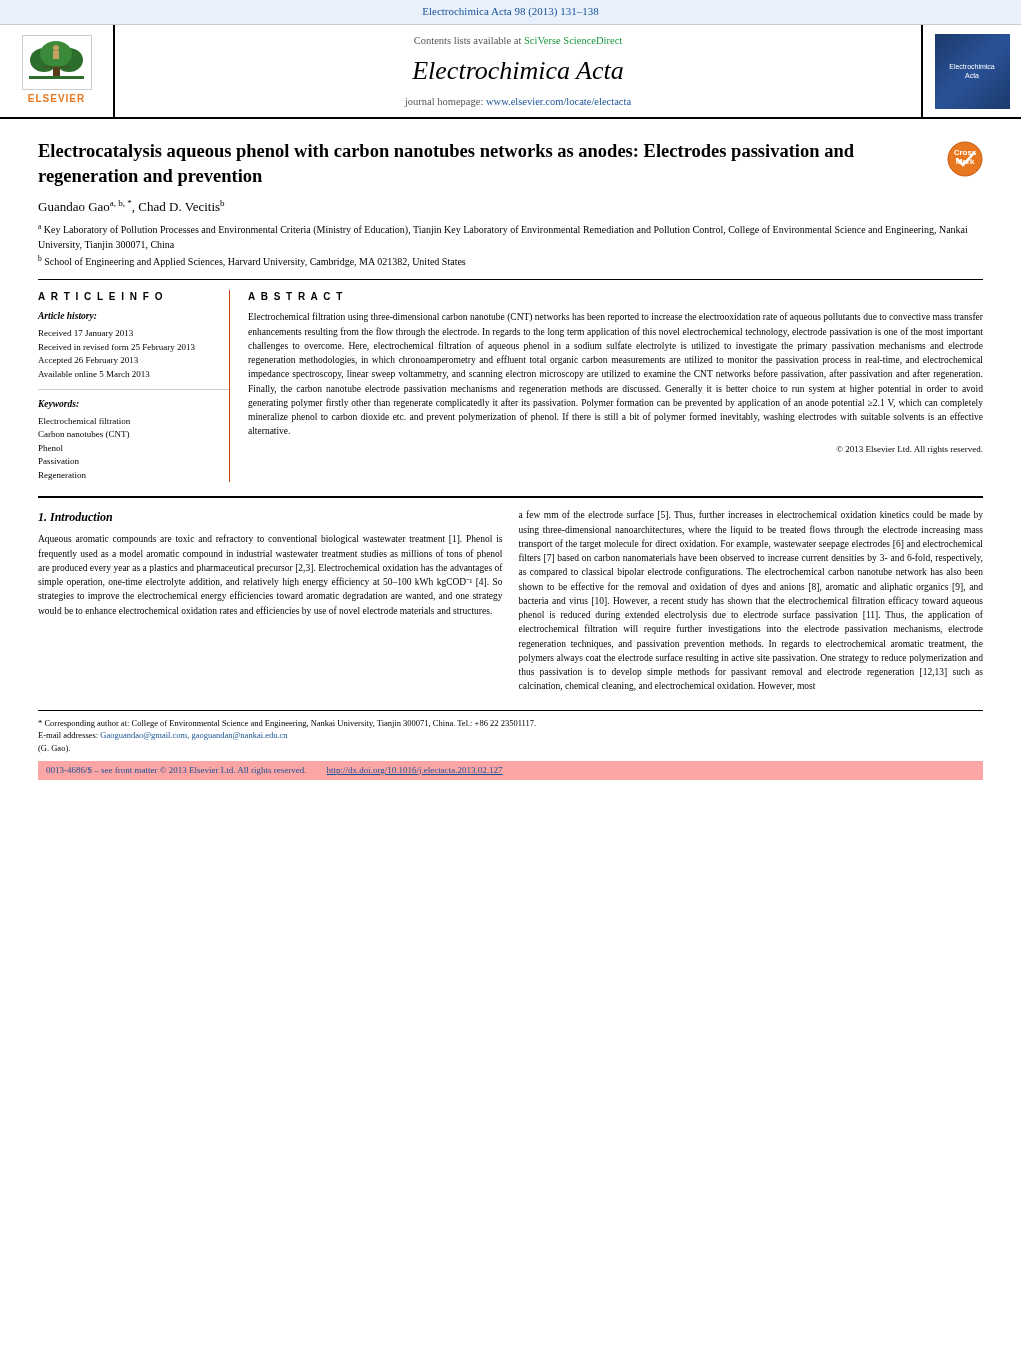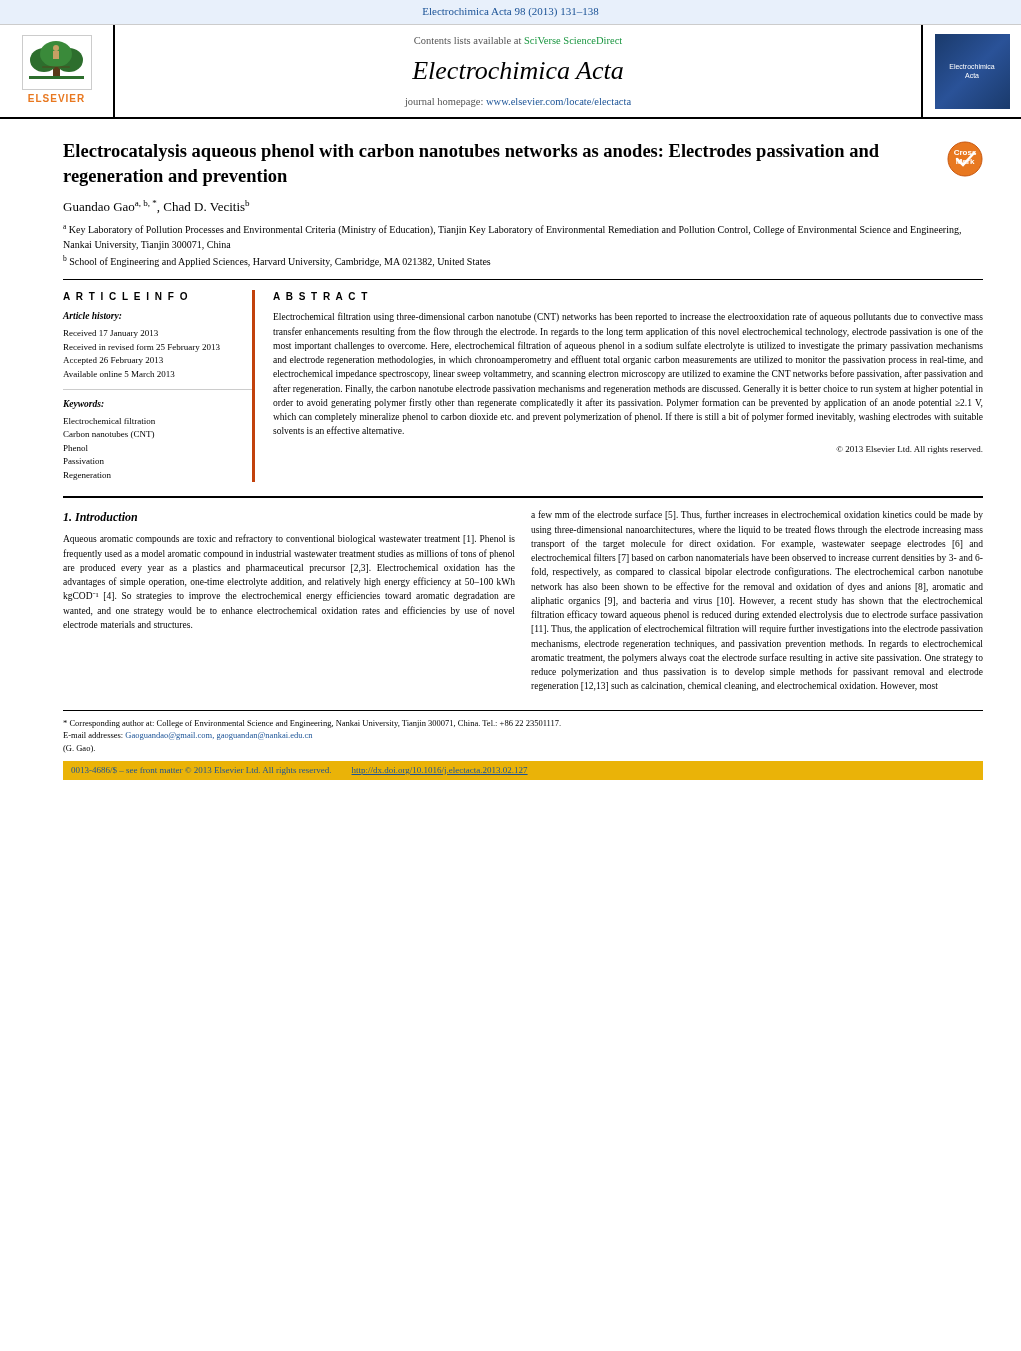--- a/index.html
+++ b/index.html
@@ -138,21 +138,20 @@
       font-size: 7px;
       text-align: center;
       font-family: Arial, sans-serif;
       padding: 2px;
       line-height: 1.3;
     }
 
     
     .main-content {
       padding: 14px 38px 14px 38px;
-      margin-left: 25px;
     }
 
     
     .paper-title-section {
       display: flex;
       align-items: flex-start;
       justify-content: space-between;
       margin-bottom: 8px;
       padding-top: 6px;
     }
@@ -206,21 +205,21 @@
       display: flex;
       gap: 18px;
       border-top: 1px solid #000;
       padding-top: 10px;
       margin-top: 6px;
     }
 
     .col-left {
       width: 192px;
       flex-shrink: 0;
-      border-right: 3px solid #c2410c;
+      border-right: 1px solid #c2410c;
       padding-right: 0;
     }
 
     .col-right {
       flex: 1;
     }
 
     
     .section-label {
       font-size: 10px;
@@ -326,21 +325,21 @@
       font-size: 8.5px;
       line-height: 1.5;
     }
 
     .footnote-section a {
       color: #1a5296;
       text-decoration: none;
     }
 
     .doi-bar {
-      background: #eab308;
+      background: #fca5a5;
       font-size: 9px;
       padding: 3px 8px;
       margin-top: 6px;
       color: #1a5296;
       display: flex;
       gap: 20px;
     }
 
     .doi-bar a {
       color: #1a5296;

